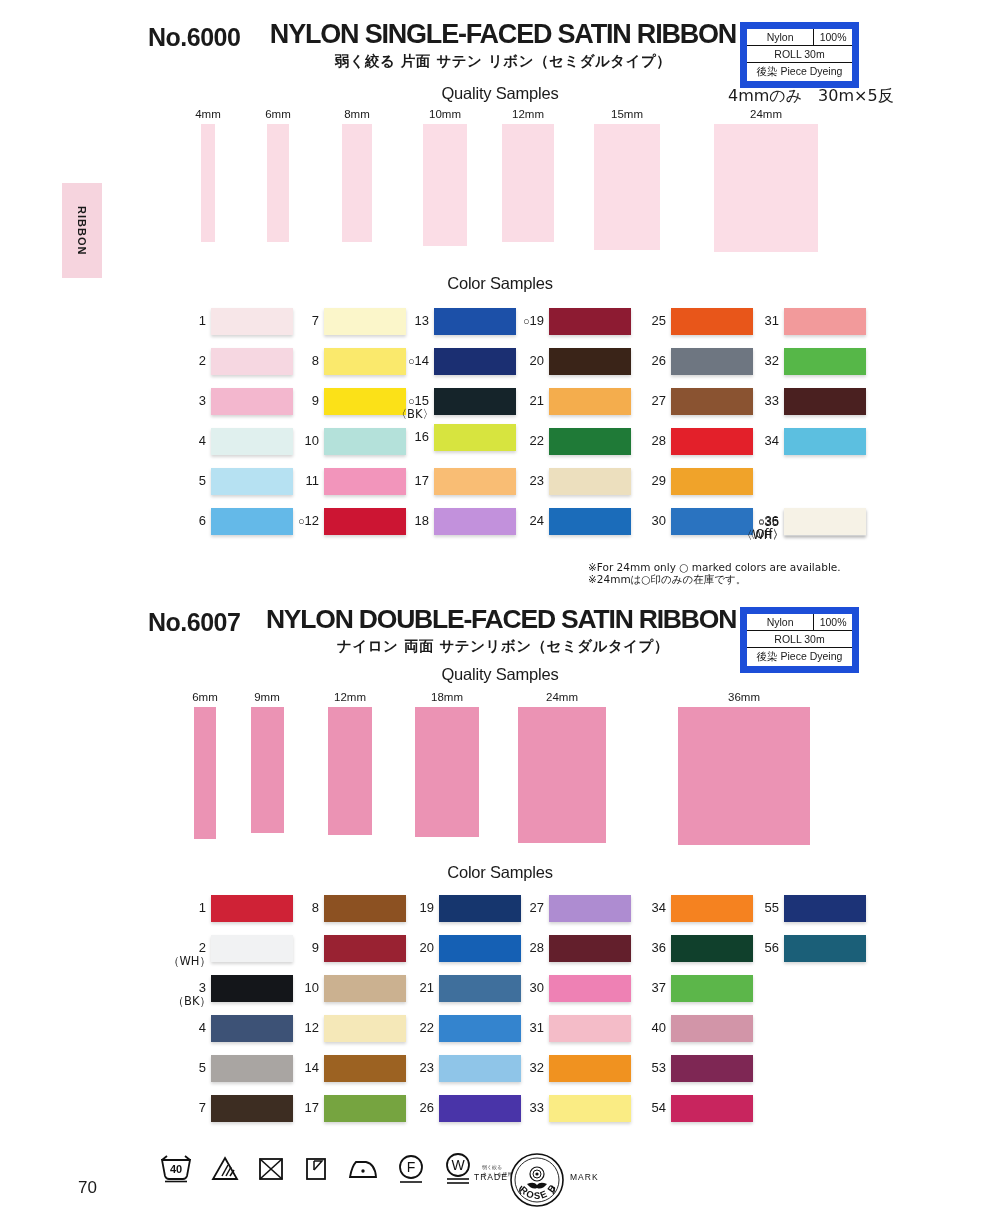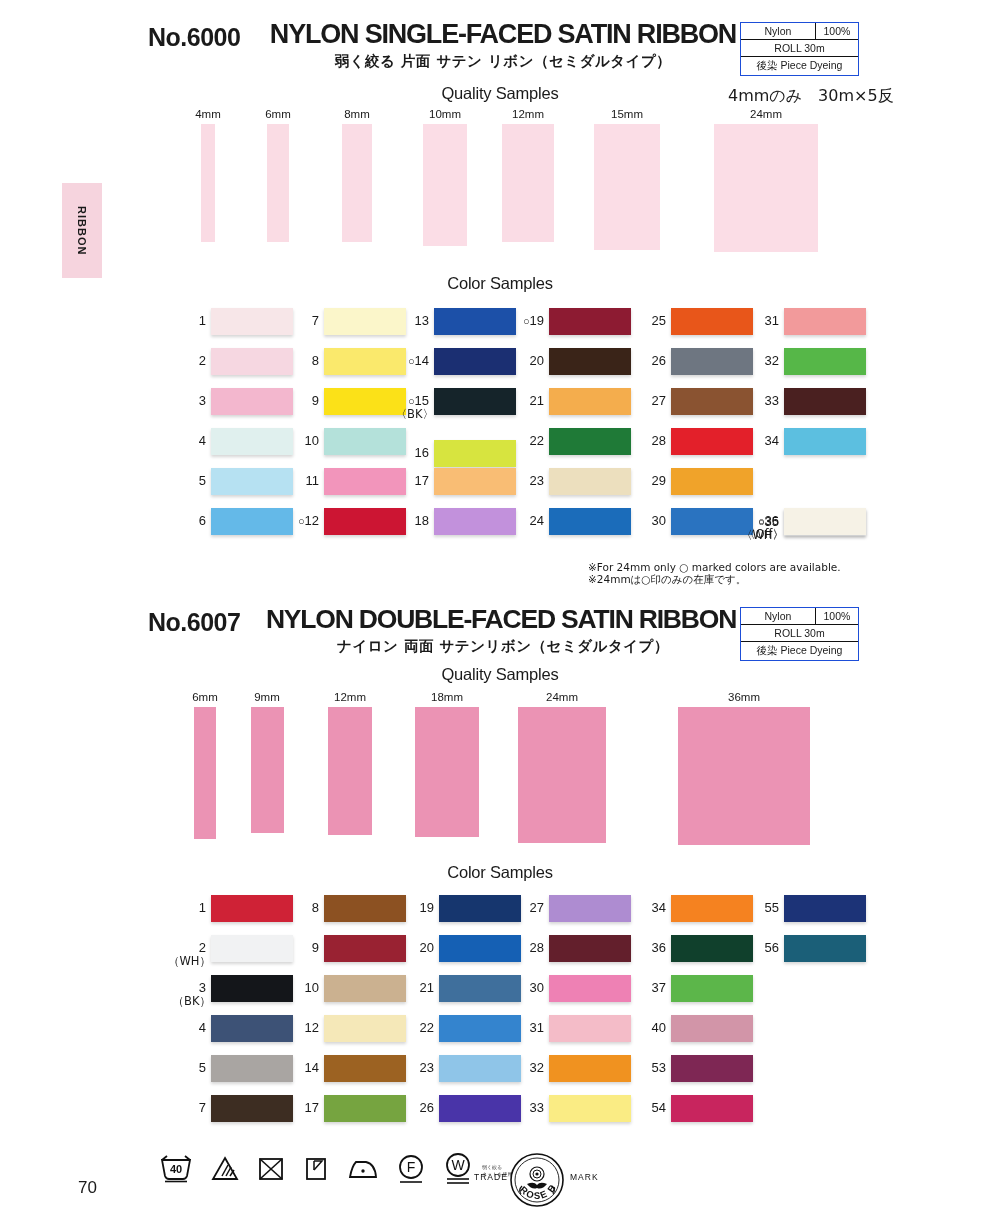--- a/index.html
+++ b/index.html
@@ -50,21 +50,21 @@
     width:470px; text-align:center;
     font-size:14.5px; font-weight:bold;
     font-family:"DejaVu Sans",sans-serif;
     letter-spacing:0.5px; white-space:nowrap;
   }
 
   
   .spec{
     position:absolute; left:740px; top:22px;
     width:119px;
-    border:1px solid #1d4ed8;
+    border:7px solid #1d4ed8;
     font-size:10.5px;
   }
   .spec-r{ display:flex; border-bottom:1px solid #111; }
   .spec-r:last-child{ border-bottom:none; }
   .spec-c{ flex:1; text-align:center; padding:2px 0 2px; }
   .spec-c.left{ border-right:1px solid #111; flex:1.75; }
   .spec-note{
     position:absolute; left:728px; top:86px;
     font-size:16px; white-space:nowrap;
     font-family:"DejaVu Sans",sans-serif;
@@ -258,21 +258,21 @@
       </div>
       <div class="cell" style="left: 388px; top: 40px;">
         <div class="cnum"><span class="mark">○</span>14</div>
         <div class="cswatch" style="background: rgb(27, 47, 114);"></div>
       </div>
       <div class="cell" style="left: 388px; top: 80px; position: absolute;">
         <div class="cnum"><span class="mark">○</span>15</div>
         <div class="cswatch" style="background: rgb(21, 36, 42);"></div>
         <div class="csub">〈BK〉</div>
       </div>
-      <div class="cell" style="left: 388px; top: 132px; justify-content: flex-end;">
+      <div class="cell" style="left: 388px; top: 116px; justify-content: flex-end;">
         <div class="cnum">16</div>
         <div class="cswatch" style="background: rgb(215, 228, 63);"></div>
       </div>
       <div class="cell" style="left: 388px; top: 160px;">
         <div class="cnum">17</div>
         <div class="cswatch" style="background: rgb(249, 189, 116);"></div>
       </div>
       <div class="cell" style="left: 388px; top: 200px;">
         <div class="cnum">18</div>
         <div class="cswatch" style="background: rgb(194, 145, 220);"></div>

